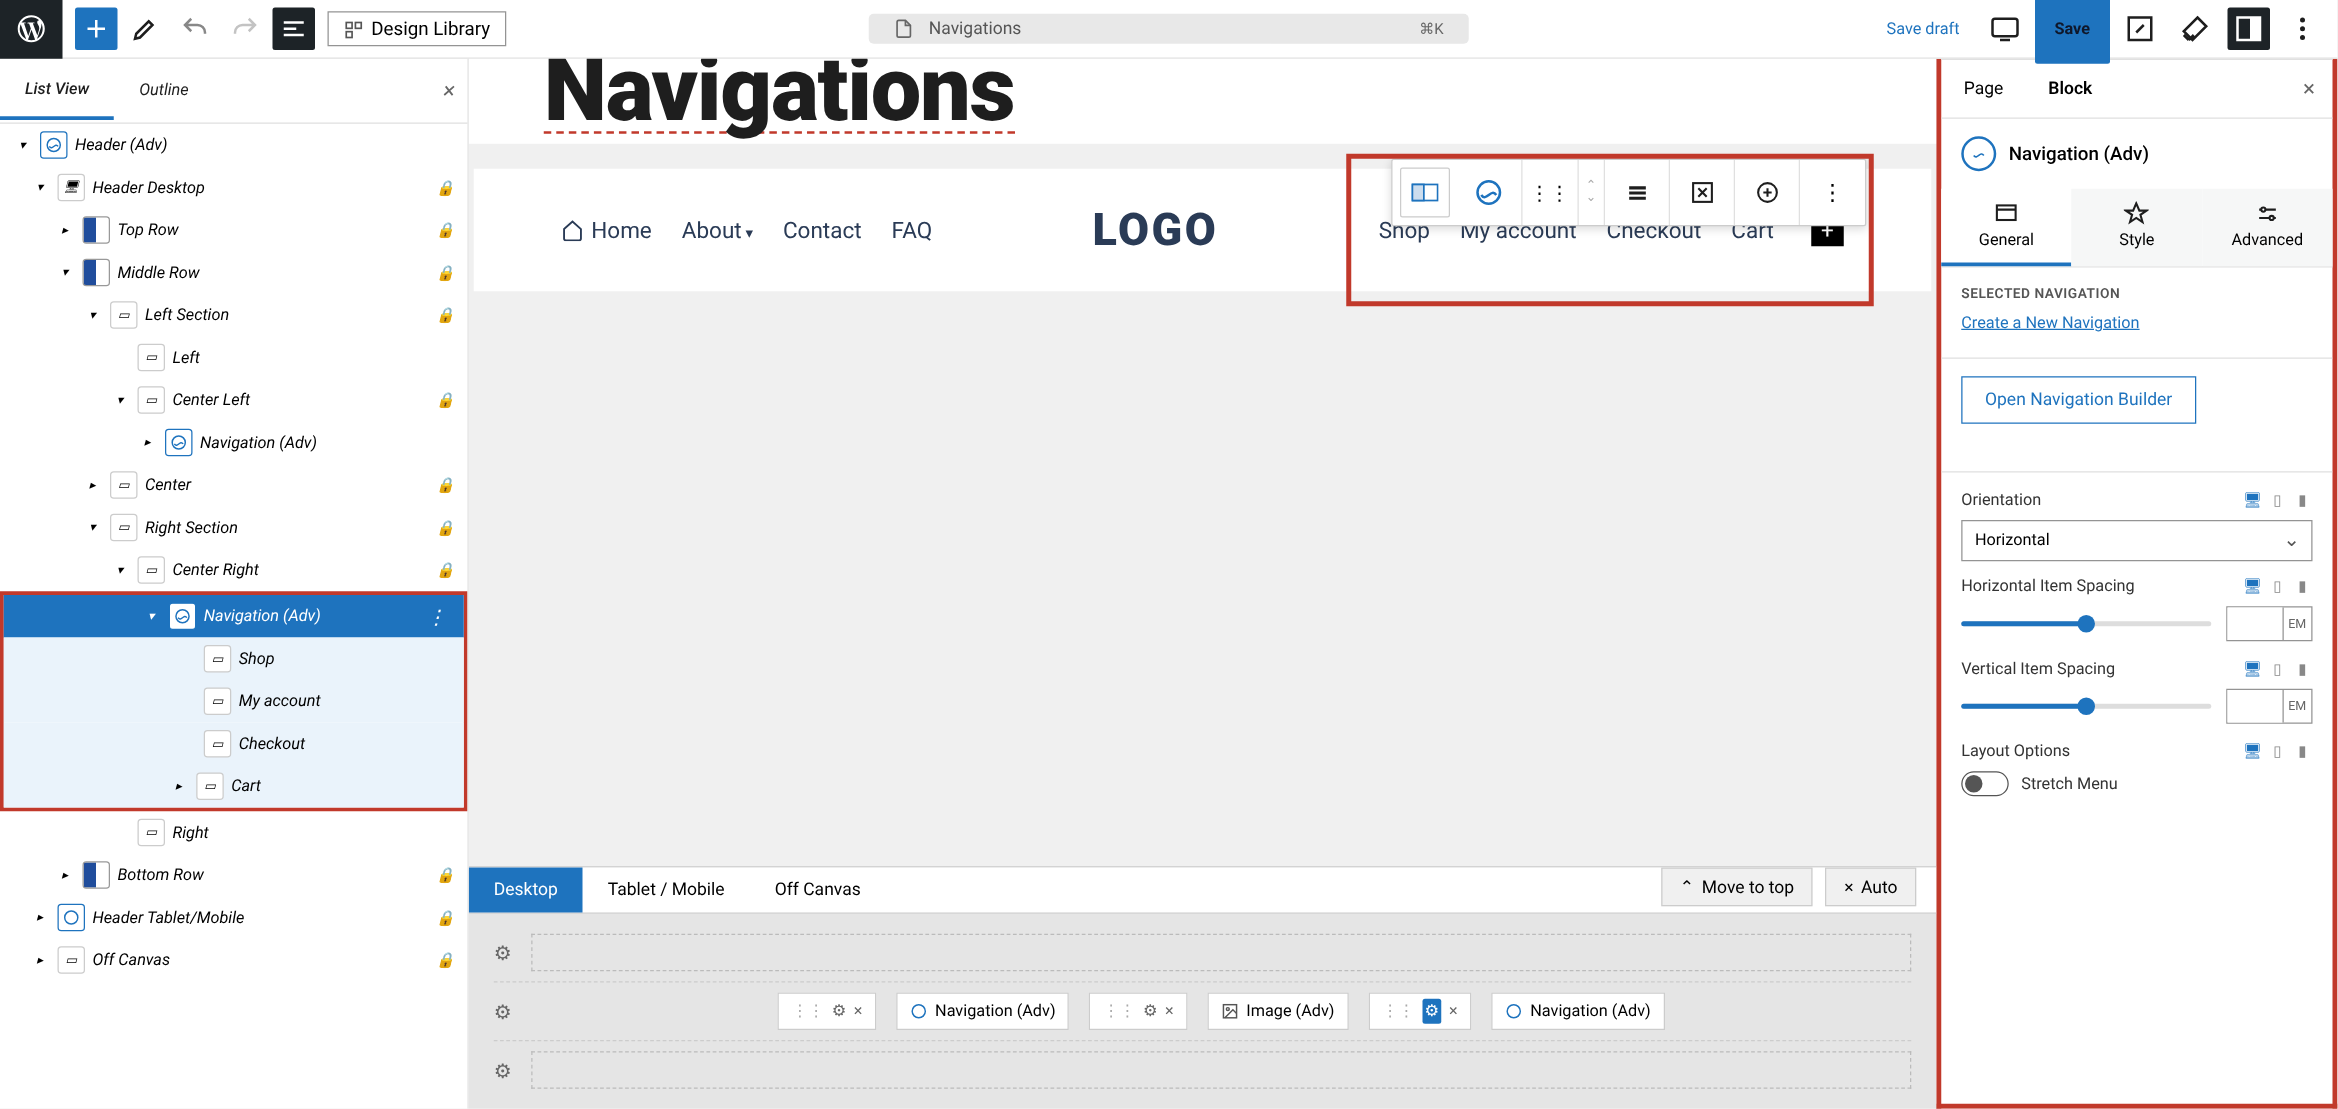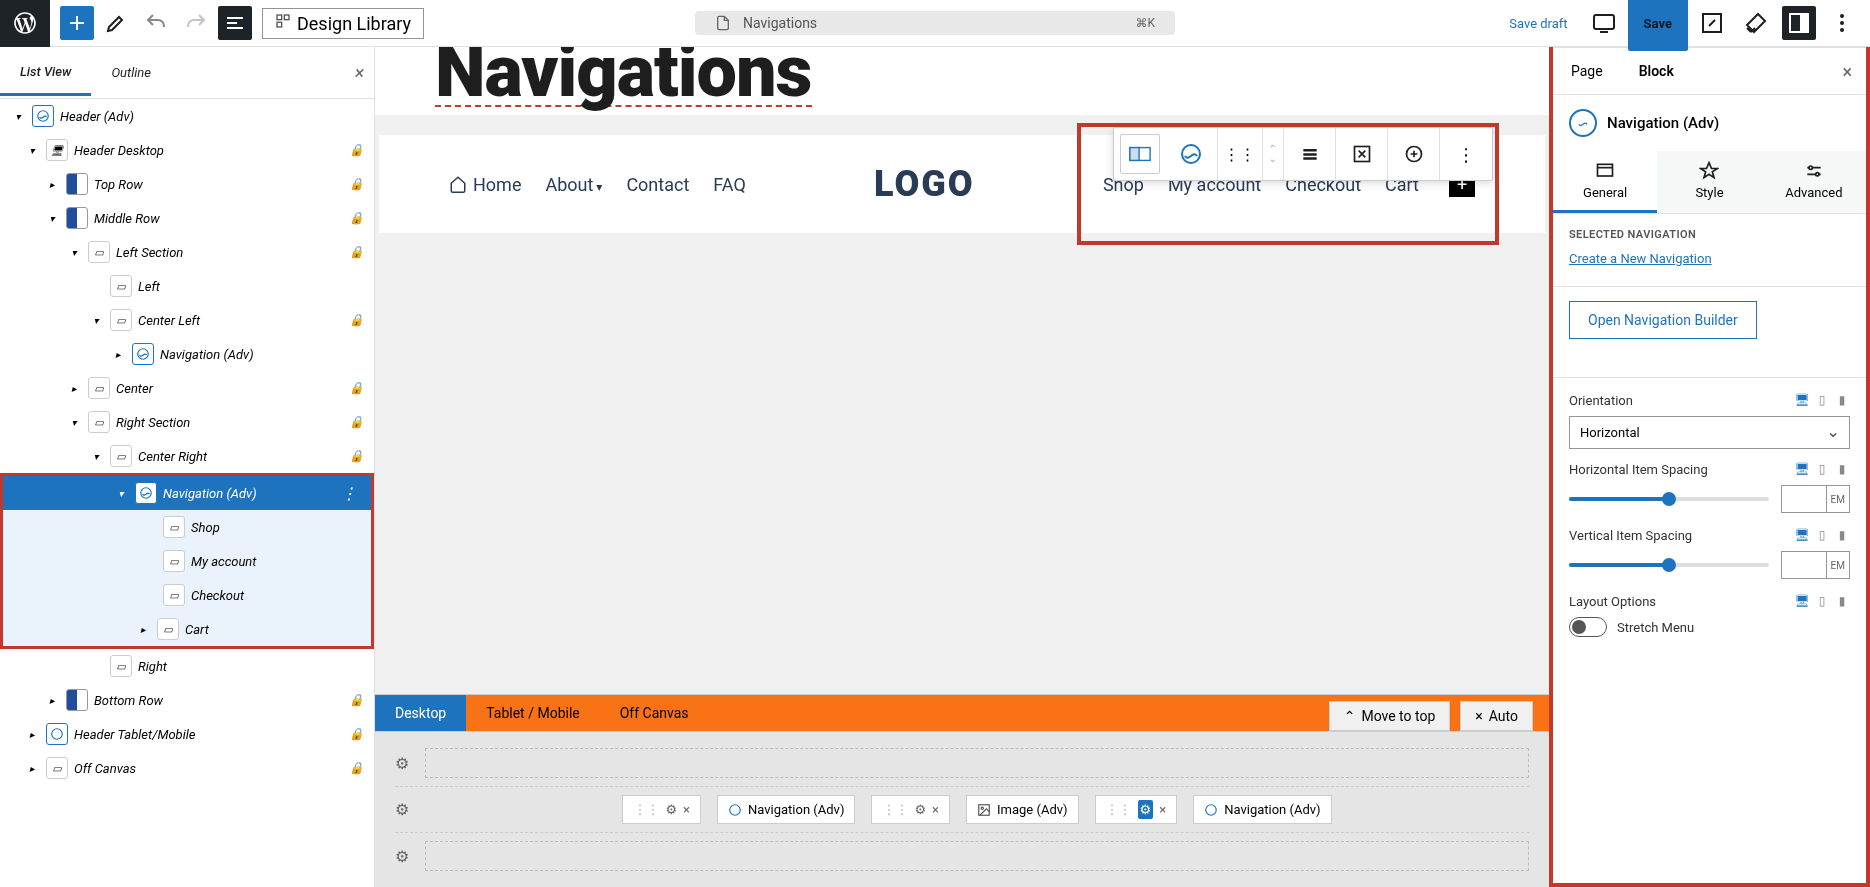--- a/index.html
+++ b/index.html
@@ -6,21 +6,21 @@
 body { background: #f0f0f0; overflow: hidden; width: 1870px; height: 887px; }
 
 
 .top-toolbar { height: 47px; background: #fff; border-bottom: 1px solid #e0e0e0; display: flex; align-items: center; padding: 0 8px; position: relative; }
 .wp-logo { width: 50px; height: 47px; background: #1d2327; display: flex; align-items: center; justify-content: center; margin-left: -8px; margin-right: 8px; }
 .wp-logo svg { width: 26px; height: 26px; fill: #fff; }
 .toolbar-btn { width: 36px; height: 36px; display: flex; align-items: center; justify-content: center; border: none; background: none; cursor: pointer; border-radius: 2px; margin: 0 2px; }
 .toolbar-btn.primary { background: #1e73be; color: #fff; width: 34px; height: 34px; }
 .toolbar-btn.dark { background: #1d2327; color: #fff; width: 34px; height: 34px; }
 .toolbar-btn svg { width: 24px; height: 24px; }
-.design-library { border: 1px solid #949494; padding: 4px 12px; display: flex; align-items: flex-start; gap: 6px; font-size: 18px; background: #fff; margin-left: 8px; cursor: pointer; }
+.design-library { border: 1px solid #949494; padding: 4px 12px; display: flex; align-items: flex-end; gap: 6px; font-size: 15px; background: #fff; margin-left: 8px; cursor: pointer; }
 .center-title-bar { position: absolute; left: 50%; transform: translateX(-50%); background: #e8e8e8; padding: 4px 20px; border-radius: 4px; display: flex; align-items: center; gap: 12px; font-size: 14px; width: 480px; justify-content: center; color: #555;}
 .center-title-bar .shortcut { margin-left: auto; font-size: 12px; color: #666; }
 .right-actions { margin-left: auto; display: flex; align-items: center; gap: 4px; }
 .save-draft { color: #1e73be; font-size: 13px; padding: 8px 12px; cursor: pointer; }
 .save-btn { background: #1e73be; color: #0f172a; border: none; padding: 20px 16px; font-size: 13px; cursor: pointer; border-radius: 2px; font-weight: bold; }
 
 
 .main-layout { display: flex; height: calc(100% - 47px); }
 
 
@@ -58,21 +58,21 @@
 .floating-toolbar { position: absolute; top: -44px; right: -18px; background: #fff; border: 1px solid #ccc; border-radius: 2px; display: flex; box-shadow: 0 2px 8px rgba(0,0,0,0.15); }
 .ft-btn { width: 52px; height: 52px; display: flex; align-items: center; justify-content: center; border-right: 1px solid #e0e0e0; cursor: pointer; font-size: 18px;}
 .ft-btn:last-child { border-right: none; }
 .ft-btn.iconbox { border: 1px solid #ccc; margin: 6px; width: 40px; height: 40px; border-radius: 2px;}
 .ft-btn.navblock { border-right: 1px solid #e0e0e0; }
 .ft-compound { display: flex; flex-direction: column; justify-content: center; padding: 0 6px; border-right: 1px solid #e0e0e0;}
 .add-block-btn { background: #000; color: #fff; width: 26px; height: 26px; display: flex; align-items: center; justify-content: center; font-size: 18px; margin-left: 6px; cursor: pointer;}
 
 
 .builder-panel { margin-top: auto; background: #e5e5e5; border-top: 1px solid #ccc; }
-.builder-tabs { display: flex; align-items: flex-end; background: #f97316; border-bottom: 1px solid #ccc; }
+.builder-tabs { display: flex; align-items: flex-start; background: #ffffff; border-bottom: 1px solid #ccc; }
 .builder-tab { padding: 10px 20px; font-size: 14px; cursor: pointer; }
 .builder-tab.active { background: #1e73be; color: #fff; }
 .builder-actions { margin-left: auto; display: flex; gap: 10px; padding-right: 16px; }
 .builder-action { background: #f0f0f0; border: 1px solid #ccc; padding: 6px 14px; font-size: 14px; cursor: pointer; display: flex; gap: 6px; align-items: center; }
 .builder-rows { padding: 8px 20px; }
 .builder-row { display: flex; align-items: center; min-height: 40px; border-bottom: 1px dashed #ccc; gap: 10px; padding: 8px 0; }
 .builder-row-gear { color: #666; cursor: pointer; width: 20px; }
 .builder-slot { border: 1px dashed #bbb; min-height: 30px; flex: 1; }
 .builder-chips { display: flex; gap: 16px; margin: 0 auto; }
 .builder-chip { background: #fff; border: 1px solid #ccc; padding: 4px 10px; display: flex; align-items: center; gap: 6px; font-size: 13px; }

